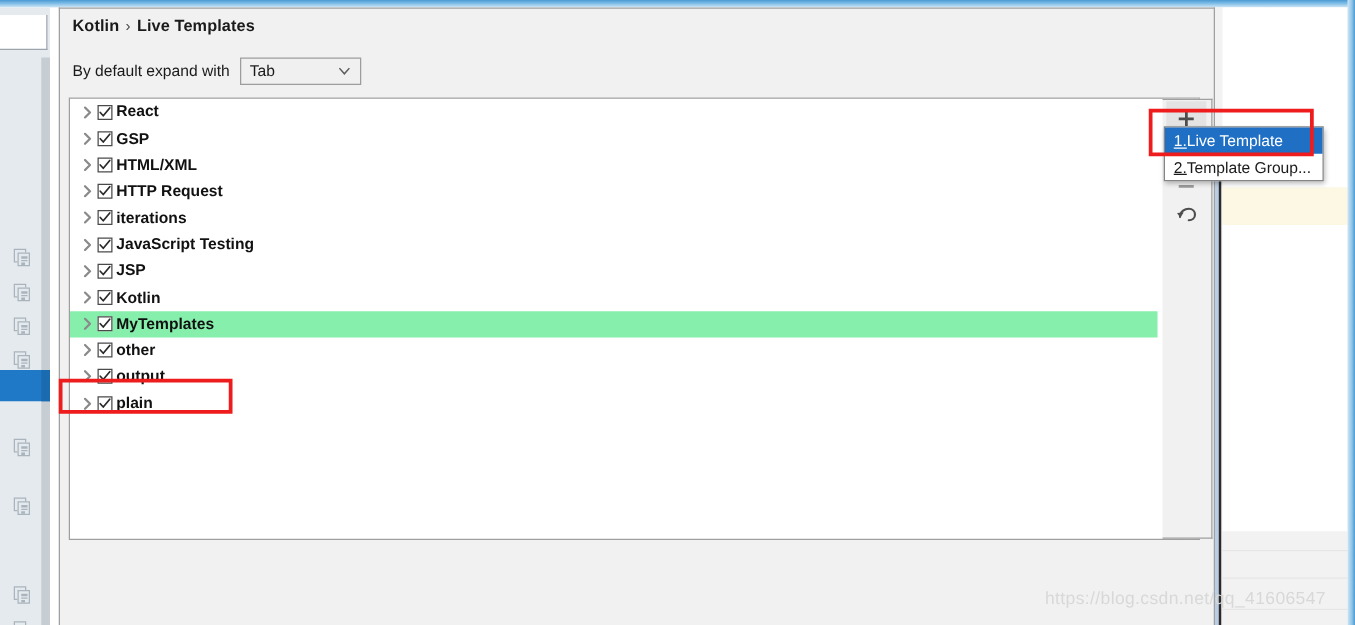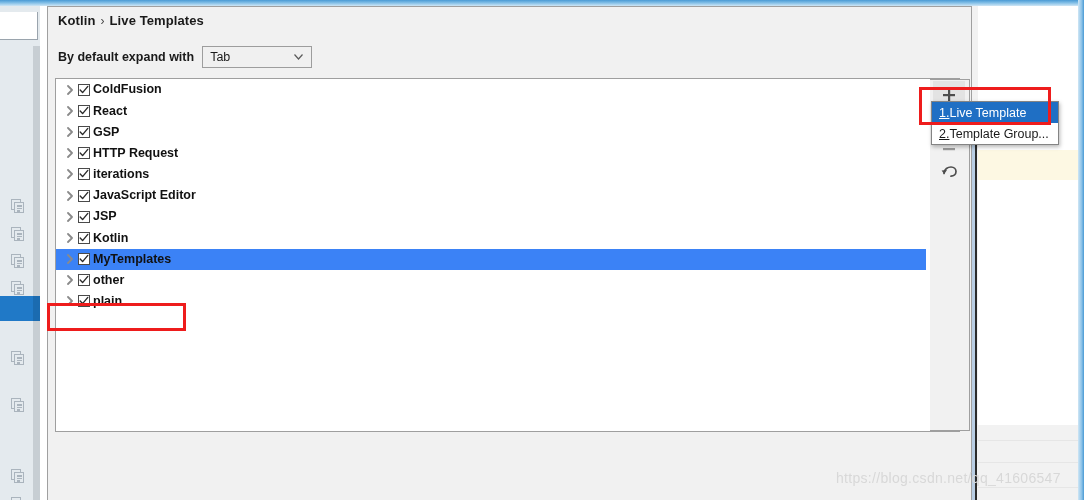--- a/index.html
+++ b/index.html
@@ -38,34 +38,34 @@
 
   
   .dialog{position:absolute;left:47px;top:6px;width:925px;height:494px;
     background:#f1f1f1;border:1px solid #a0a0a0;border-bottom:none;box-sizing:border-box;}
 
   .breadcrumb{position:absolute;left:58px;top:13px;font-size:13px;font-weight:bold;color:#1a1a1a;
     white-space:nowrap;letter-spacing:.1px;}
   .breadcrumb .sep{font-weight:normal;color:#4a4a4a;padding:0 5px;font-size:12px;}
 
   .expand-row{position:absolute;left:58px;top:46px;display:flex;align-items:center;}
-  .expand-label{font-size:12.5px;color:#1a1a1a;white-space:nowrap;font-weight:bold;}
-  .combo{margin-left:8px;width:110px;height:22px;background:#f0f0f0;
+  .expand-label{font-size:12.5px;color:#1a1a1a;white-space:nowrap;}
+  .combo{margin-left:8px;width:97px;height:22px;background:#f0f0f0;
     border:1px solid #9d9d9d;box-sizing:border-box;position:relative;
     display:flex;align-items:center;}
   .combo-val{padding-left:7px;font-size:12.5px;color:#1a1a1a;}
   .combo-arrow{position:absolute;right:8px;top:7px;width:9px;height:6px;}
   .combo-arrow svg{display:block;}
 
   
   .tree-wrap{position:absolute;left:55px;top:78px;width:905px;height:354px;
     background:#ffffff;border:1px solid #9f9f9f;box-sizing:border-box;overflow:hidden;}
   .tree{position:absolute;left:0;top:0;width:870px;}
   .row{height:21.2px;display:flex;align-items:center;position:relative;padding-left:6px;box-sizing:border-box;}
-  .row.selected{background:#3b82f6;}
+  .row.selected{background:#86efac;}
   .chev{width:16px;display:flex;align-items:center;justify-content:center;flex:0 0 16px;}
   .chev svg{display:block;}
   .cbx{width:12px;height:12px;border:1px solid #4a4a4a;background:#ffffff;
     box-sizing:border-box;position:relative;flex:0 0 12px;margin-right:3px;}
   .cbx svg{position:absolute;left:0px;top:0px;}
   .row-label{font-size:12.5px;font-weight:bold;color:#111111;white-space:nowrap;line-height:1;}
 
   
   .list-scroll-track{position:absolute;right:0;top:0;width:14px;height:352px;background:#f0f0f0;border-left:1px solid #d0d0d0;box-sizing:border-box;}
   .list-scroll-thumb{position:absolute;right:1px;top:172px;width:12px;height:60px;background:#cdcdcd;}
@@ -217,33 +217,20 @@
           <span class="chev">
             <svg width="7" height="10" viewBox="0 0 7 10">
               <path d="M1 1 L5 5 L1 9" fill="none" stroke="#8a8a8a" stroke-width="1.8" stroke-linecap="round" stroke-linejoin="round"></path>
             </svg>
           </span>
           <span class="cbx">
             <svg width="10" height="10" viewBox="0 0 10 10">
               <path d="M1.2 5 L3.6 7.6 L8.8 1.4" fill="none" stroke="#2b2b2b" stroke-width="1.4" stroke-linecap="round" stroke-linejoin="round"></path>
             </svg>
           </span>
-          <span class="row-label">ColdFusion</span>
-        </div>
-        <div class="row">
-          <span class="chev">
-            <svg width="7" height="10" viewBox="0 0 7 10">
-              <path d="M1 1 L5 5 L1 9" fill="none" stroke="#8a8a8a" stroke-width="1.8" stroke-linecap="round" stroke-linejoin="round"></path>
-            </svg>
-          </span>
-          <span class="cbx">
-            <svg width="10" height="10" viewBox="0 0 10 10">
-              <path d="M1.2 5 L3.6 7.6 L8.8 1.4" fill="none" stroke="#2b2b2b" stroke-width="1.4" stroke-linecap="round" stroke-linejoin="round"></path>
-            </svg>
-          </span>
           <span class="row-label">React</span>
         </div>
         <div class="row">
           <span class="chev">
             <svg width="7" height="10" viewBox="0 0 7 10">
               <path d="M1 1 L5 5 L1 9" fill="none" stroke="#8a8a8a" stroke-width="1.8" stroke-linecap="round" stroke-linejoin="round"></path>
             </svg>
           </span>
           <span class="cbx">
             <svg width="10" height="10" viewBox="0 0 10 10">
@@ -256,20 +243,33 @@
           <span class="chev">
             <svg width="7" height="10" viewBox="0 0 7 10">
               <path d="M1 1 L5 5 L1 9" fill="none" stroke="#8a8a8a" stroke-width="1.8" stroke-linecap="round" stroke-linejoin="round"></path>
             </svg>
           </span>
           <span class="cbx">
             <svg width="10" height="10" viewBox="0 0 10 10">
               <path d="M1.2 5 L3.6 7.6 L8.8 1.4" fill="none" stroke="#2b2b2b" stroke-width="1.4" stroke-linecap="round" stroke-linejoin="round"></path>
             </svg>
           </span>
+          <span class="row-label">HTML/XML</span>
+        </div>
+        <div class="row">
+          <span class="chev">
+            <svg width="7" height="10" viewBox="0 0 7 10">
+              <path d="M1 1 L5 5 L1 9" fill="none" stroke="#8a8a8a" stroke-width="1.8" stroke-linecap="round" stroke-linejoin="round"></path>
+            </svg>
+          </span>
+          <span class="cbx">
+            <svg width="10" height="10" viewBox="0 0 10 10">
+              <path d="M1.2 5 L3.6 7.6 L8.8 1.4" fill="none" stroke="#2b2b2b" stroke-width="1.4" stroke-linecap="round" stroke-linejoin="round"></path>
+            </svg>
+          </span>
           <span class="row-label">HTTP Request</span>
         </div>
         <div class="row">
           <span class="chev">
             <svg width="7" height="10" viewBox="0 0 7 10">
               <path d="M1 1 L5 5 L1 9" fill="none" stroke="#8a8a8a" stroke-width="1.8" stroke-linecap="round" stroke-linejoin="round"></path>
             </svg>
           </span>
           <span class="cbx">
             <svg width="10" height="10" viewBox="0 0 10 10">
@@ -282,21 +282,21 @@
           <span class="chev">
             <svg width="7" height="10" viewBox="0 0 7 10">
               <path d="M1 1 L5 5 L1 9" fill="none" stroke="#8a8a8a" stroke-width="1.8" stroke-linecap="round" stroke-linejoin="round"></path>
             </svg>
           </span>
           <span class="cbx">
             <svg width="10" height="10" viewBox="0 0 10 10">
               <path d="M1.2 5 L3.6 7.6 L8.8 1.4" fill="none" stroke="#2b2b2b" stroke-width="1.4" stroke-linecap="round" stroke-linejoin="round"></path>
             </svg>
           </span>
-          <span class="row-label">JavaScript Editor</span>
+          <span class="row-label">JavaScript Testing</span>
         </div>
         <div class="row">
           <span class="chev">
             <svg width="7" height="10" viewBox="0 0 7 10">
               <path d="M1 1 L5 5 L1 9" fill="none" stroke="#8a8a8a" stroke-width="1.8" stroke-linecap="round" stroke-linejoin="round"></path>
             </svg>
           </span>
           <span class="cbx">
             <svg width="10" height="10" viewBox="0 0 10 10">
               <path d="M1.2 5 L3.6 7.6 L8.8 1.4" fill="none" stroke="#2b2b2b" stroke-width="1.4" stroke-linecap="round" stroke-linejoin="round"></path>
@@ -335,20 +335,33 @@
             <svg width="7" height="10" viewBox="0 0 7 10">
               <path d="M1 1 L5 5 L1 9" fill="none" stroke="#8a8a8a" stroke-width="1.8" stroke-linecap="round" stroke-linejoin="round"></path>
             </svg>
           </span>
           <span class="cbx">
             <svg width="10" height="10" viewBox="0 0 10 10">
               <path d="M1.2 5 L3.6 7.6 L8.8 1.4" fill="none" stroke="#2b2b2b" stroke-width="1.4" stroke-linecap="round" stroke-linejoin="round"></path>
             </svg>
           </span>
           <span class="row-label">other</span>
+        </div>
+        <div class="row">
+          <span class="chev">
+            <svg width="7" height="10" viewBox="0 0 7 10">
+              <path d="M1 1 L5 5 L1 9" fill="none" stroke="#8a8a8a" stroke-width="1.8" stroke-linecap="round" stroke-linejoin="round"></path>
+            </svg>
+          </span>
+          <span class="cbx">
+            <svg width="10" height="10" viewBox="0 0 10 10">
+              <path d="M1.2 5 L3.6 7.6 L8.8 1.4" fill="none" stroke="#2b2b2b" stroke-width="1.4" stroke-linecap="round" stroke-linejoin="round"></path>
+            </svg>
+          </span>
+          <span class="row-label">output</span>
         </div>
         <div class="row">
           <span class="chev">
             <svg width="7" height="10" viewBox="0 0 7 10">
               <path d="M1 1 L5 5 L1 9" fill="none" stroke="#8a8a8a" stroke-width="1.8" stroke-linecap="round" stroke-linejoin="round"></path>
             </svg>
           </span>
           <span class="cbx">
             <svg width="10" height="10" viewBox="0 0 10 10">
               <path d="M1.2 5 L3.6 7.6 L8.8 1.4" fill="none" stroke="#2b2b2b" stroke-width="1.4" stroke-linecap="round" stroke-linejoin="round"></path>

